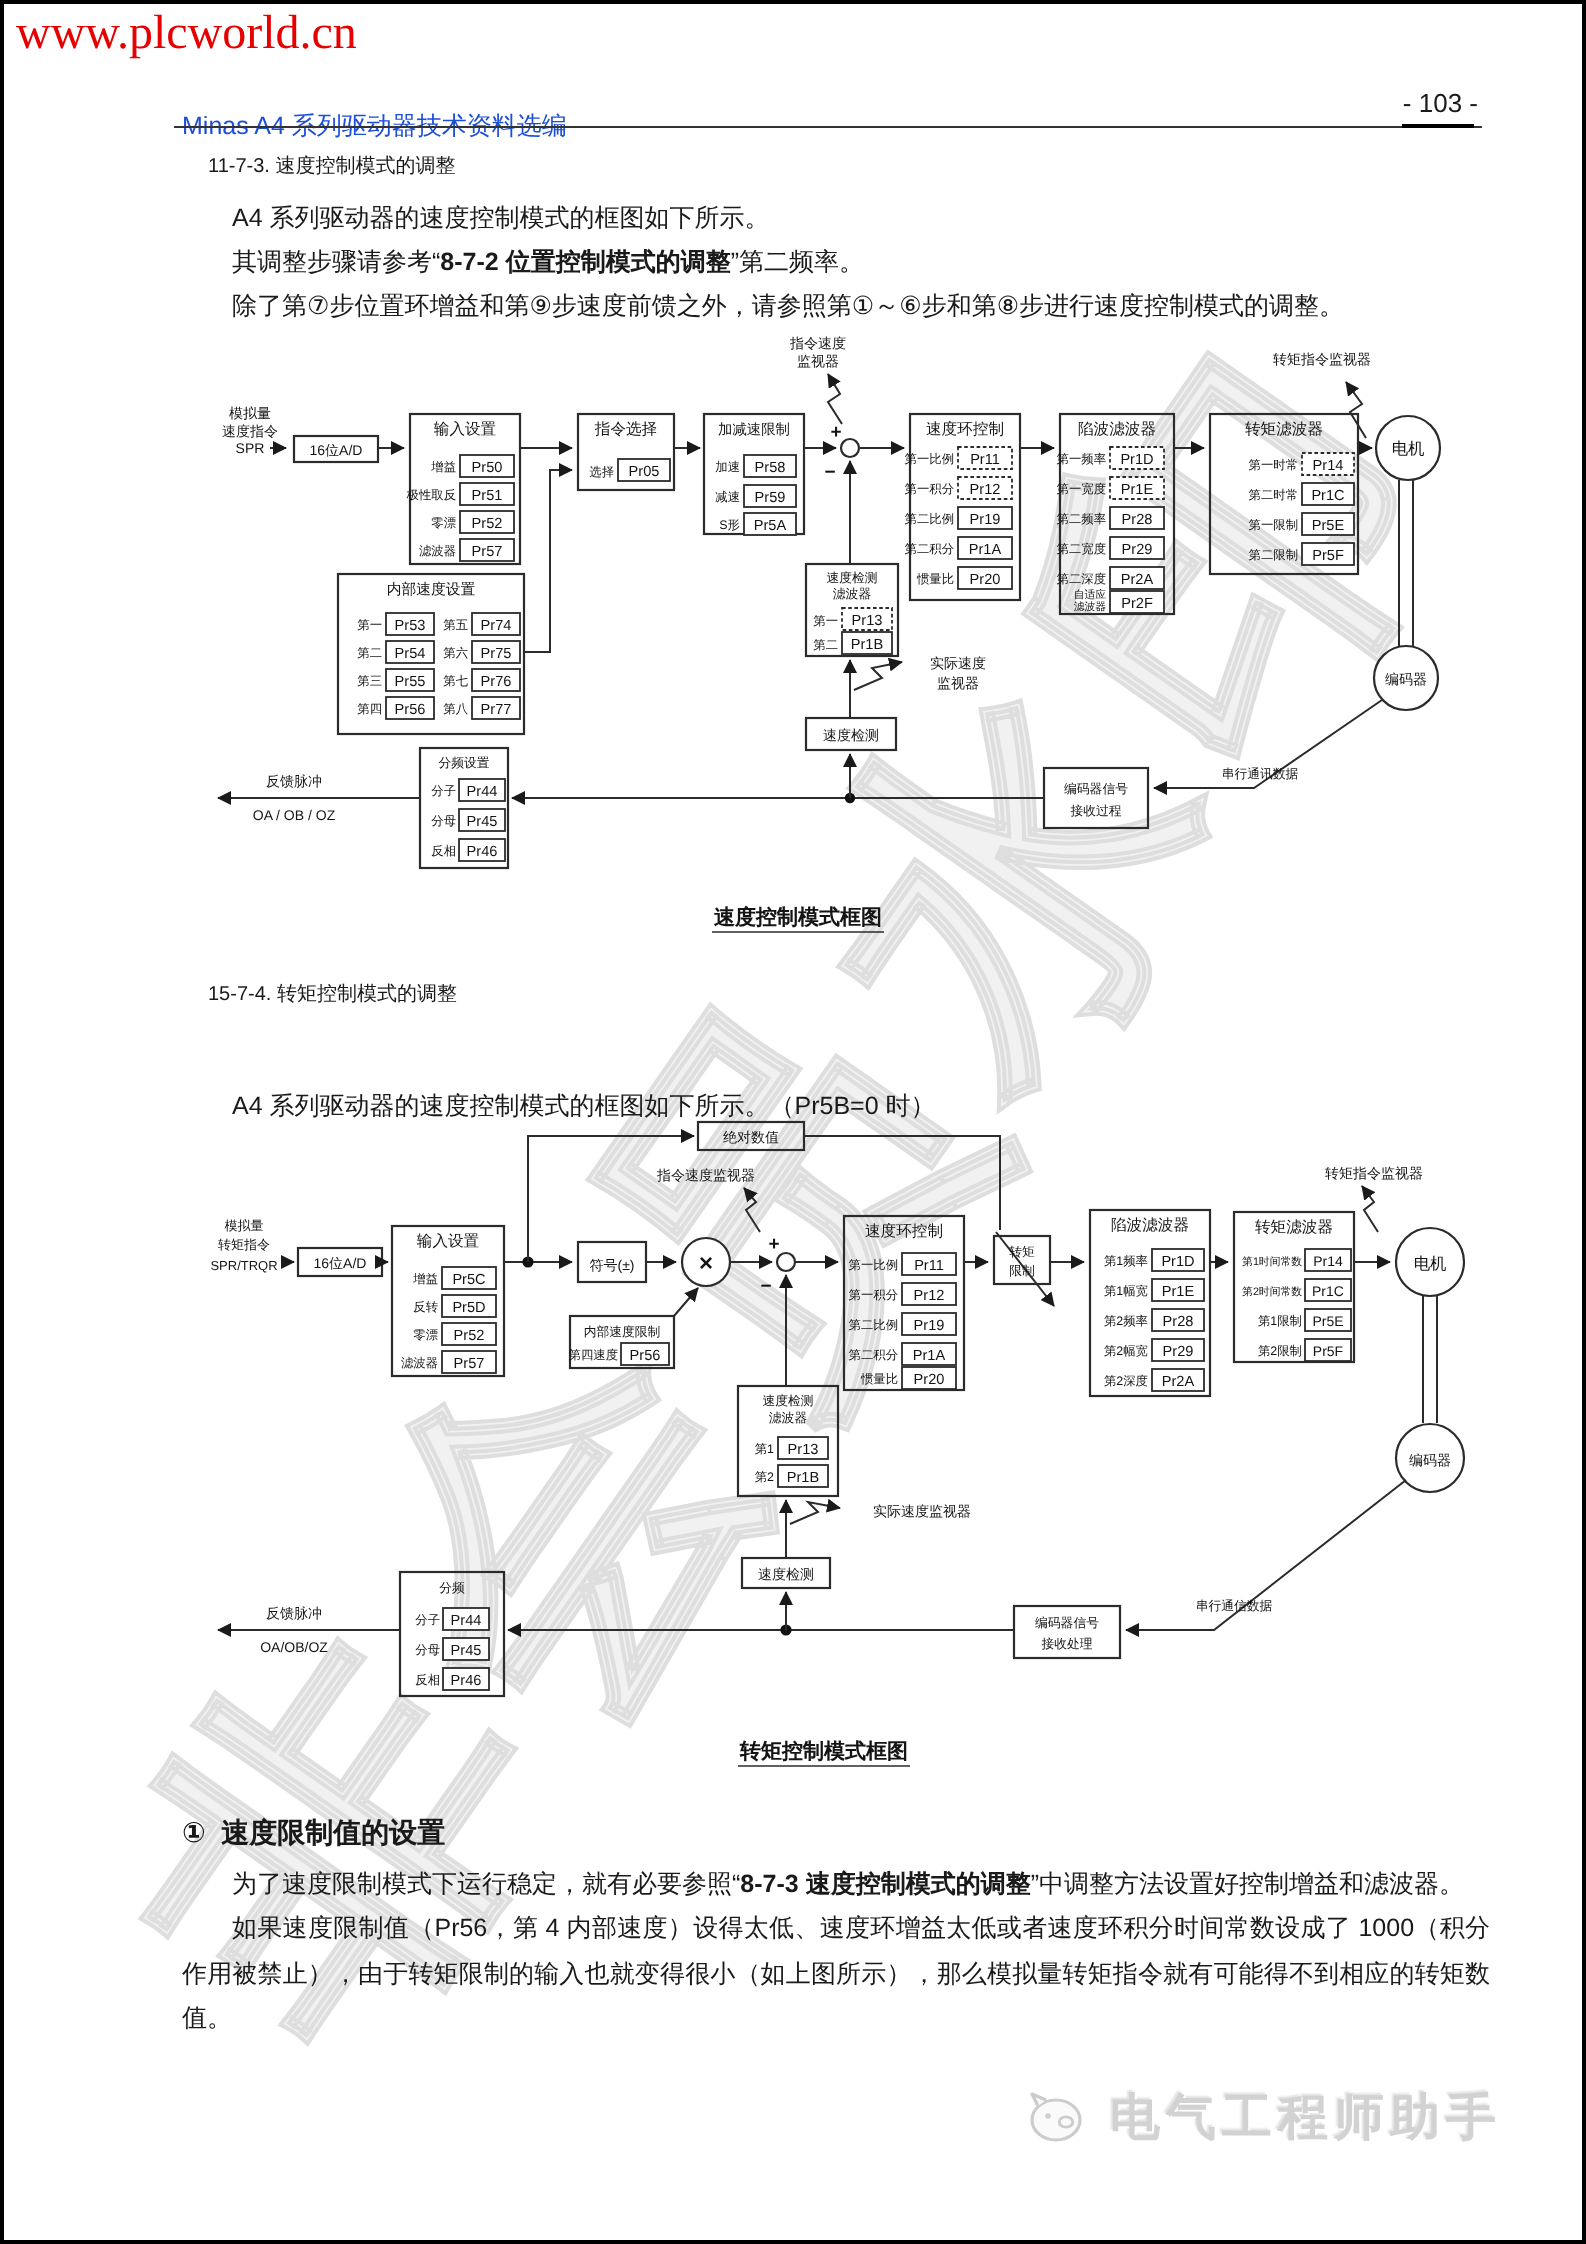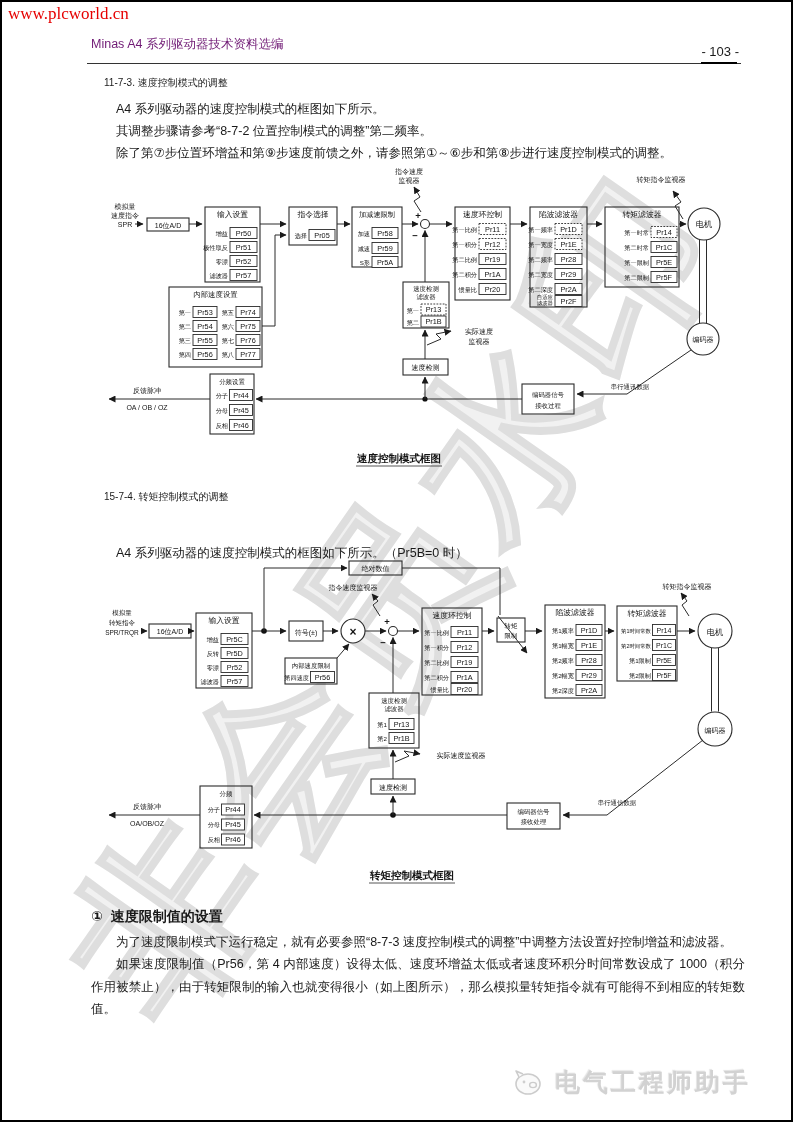--- a/index.html
+++ b/index.html
@@ -2,33 +2,33 @@
 <html><head>
 <meta charset="utf-8">
 <style>
   html,body{margin:0;padding:0;background:#888}
   .page{position:relative;width:793px;height:1122px;background:#fff;border:2px solid #000;
         box-sizing:border-box;overflow:hidden;font-family:"Liberation Sans","DejaVu Sans",sans-serif;color:#1a1a1a}
   .wm{position:absolute;left:-155px;top:470px;width:1100px;text-align:center;white-space:nowrap;
       font-size:185px;font-weight:bold;letter-spacing:10px;color:#f1f1f1;
       -webkit-text-stroke:2px #dedede;transform:rotate(-55deg);pointer-events:none}
   .site{position:absolute;left:6px;top:2px;font-family:"Liberation Serif","DejaVu Serif",serif;
-        font-size:17px;color:#e60000}
-  .hdr-title{position:absolute;left:89px;top:34px;font-size:12.5px;color:#701a75}
+        font-size:24px;color:#e60000}
+  .hdr-title{position:absolute;left:89px;top:53px;font-size:12.5px;color:#1d4ed8}
   .hdr-page{position:absolute;right:52px;top:42px;font-size:13px;font-weight:normal}
   .rule{position:absolute;left:85px;right:50px;top:61px;border-top:1.3px solid #333}
   .rule2{position:absolute;right:54px;top:60px;width:36px;border-top:2.5px solid #000}
   .h1{position:absolute;left:102px;font-size:10px;font-weight:normal;white-space:nowrap}
   .pl{position:absolute;left:114px;font-size:12.5px;white-space:nowrap}
-  .b{font-weight:normal}
+  .b{font-weight:bold}
   .svgwrap{position:absolute;left:85px}
   .flow{position:absolute;left:89px;right:46px;font-size:12.5px;line-height:22.5px;text-align:justify}
   .flow p{margin:0;text-indent:2em}
   .flow .h3{font-size:14px;font-weight:bold;margin:0 0 3px 0;text-indent:0}
-  .foot{position:absolute;top:1064px;right:40px;display:flex;align-items:center;gap:10px}
+  .foot{position:absolute;top:1040px;right:40px;display:flex;align-items:center;gap:10px}
   .brand{font-size:25px;font-weight:bold;color:#d2d2d2;letter-spacing:3px;
          text-shadow:1px 1px 0 #ffffff,-1px -1px 1px #e3e3e3}
   svg text{font-family:"Liberation Sans","DejaVu Sans",sans-serif;fill:#141414}
   .ttl{font-size:7.8px;text-anchor:middle}
   .lab{font-size:6.2px;text-anchor:end}
   .lab5{font-size:5.4px;text-anchor:end}
   .cm{font-size:7px;text-anchor:middle}
   .cm65{font-size:6.4px;text-anchor:middle}
   .prv{font-size:7.3px;text-anchor:middle}
   .big{font-size:8.2px;text-anchor:middle}

